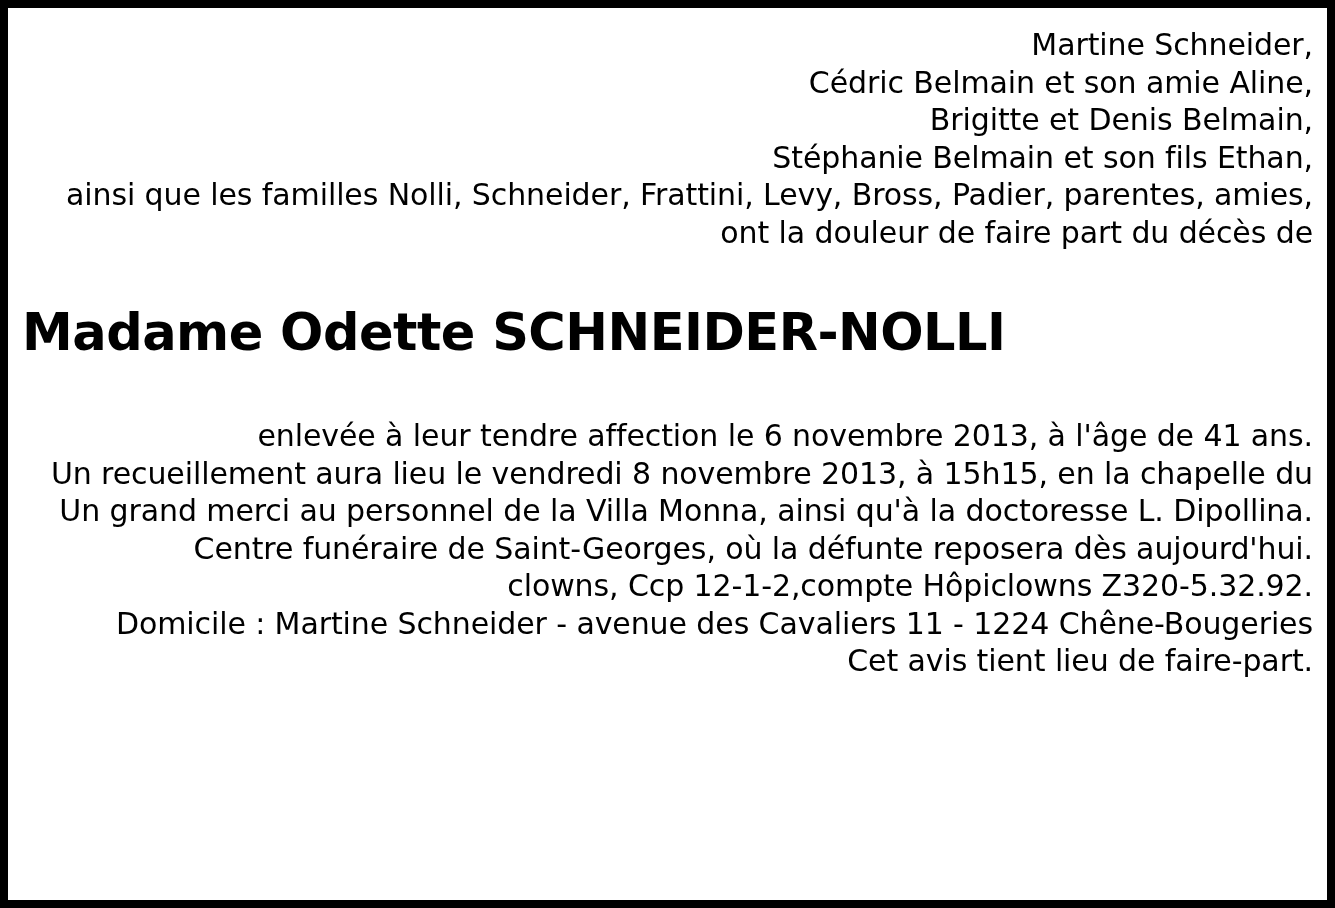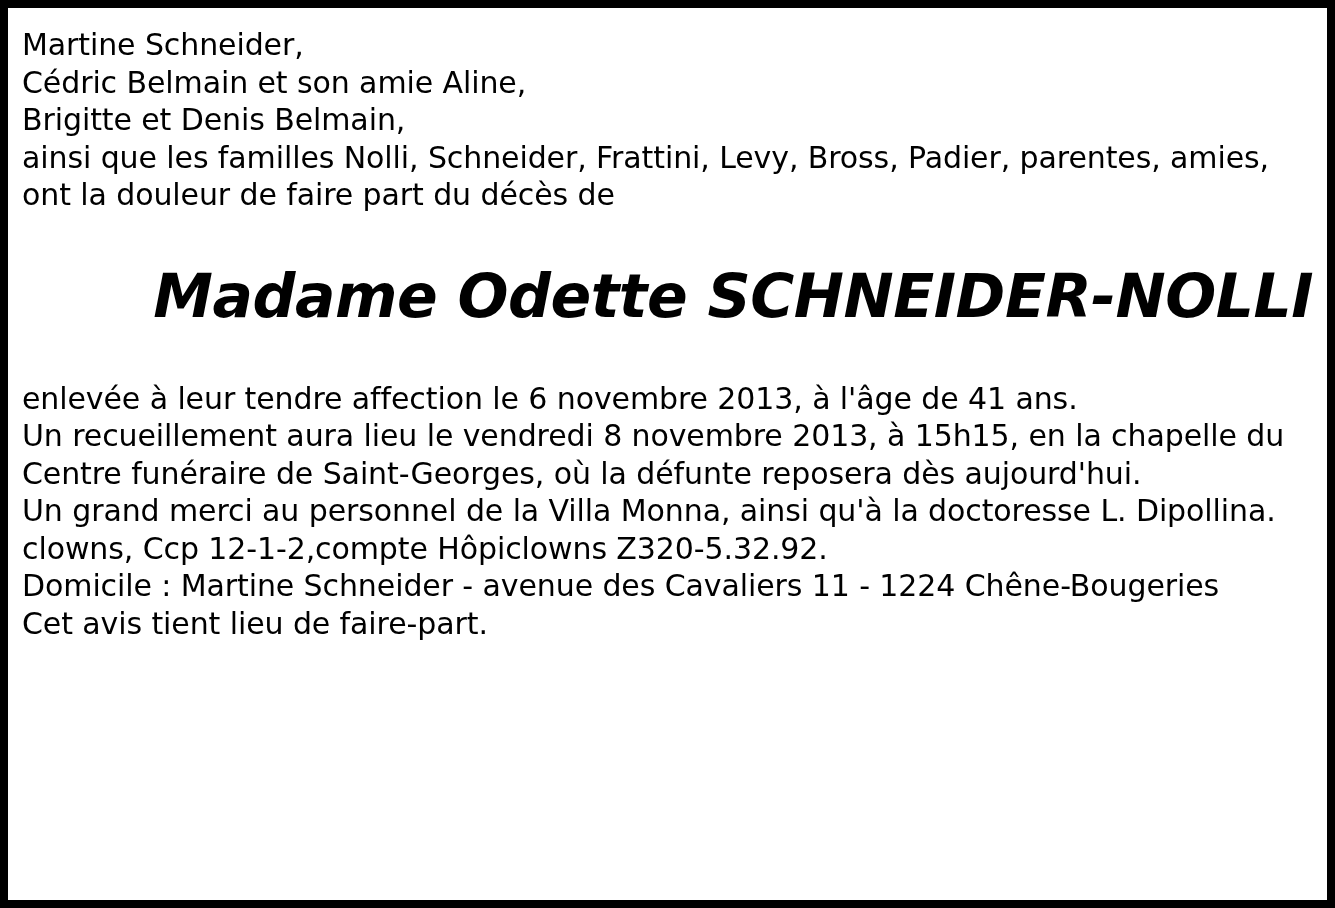--- a/index.html
+++ b/index.html
@@ -18,62 +18,63 @@
     left: 8px;
     top: 8px;
     width: 1319px;
     height: 892px;
     background: #ffffff;
     box-sizing: border-box;
     padding: 18px 14px 10px 14px;
   }
   .block {
     color: #000000;
+    text-align: right;
   }
   .line {
     font-size: 30px;
     line-height: 37.5px;
     white-space: nowrap;
     letter-spacing: -0.1px;
   }
   .intro .line {
     font-size: 30px;
   }
   .deceased-name {
-    text-align: right;
+    text-align: left;
     font-weight: bold;
-    font-size: 60px;
+    font-size: 51px;
     line-height: 60px;
     margin-top: 52px;
     margin-bottom: 54px;
     letter-spacing: -0.5px;
-    font-style: italic;
   }
   .details .line {
     font-size: 30px;
   }
 </style>
 </head>
 <body>
 
 <div class="notice">
 
   <div class="block intro">
     <div class="line">Martine Schneider,</div>
     <div class="line">Cédric Belmain et son amie Aline,</div>
     <div class="line">Brigitte et Denis Belmain,</div>
+    <div class="line">Stéphanie Belmain et son fils Ethan,</div>
     <div class="line">ainsi que les familles Nolli, Schneider, Frattini, Levy, Bross, Padier, parentes, amies,</div>
     <div class="line">ont la douleur de faire part du décès de</div>
   </div>
 
   <div class="block deceased-name">Madame Odette SCHNEIDER-NOLLI</div>
 
   <div class="block details">
     <div class="line">enlevée à leur tendre affection le 6 novembre 2013, à l'âge de 41 ans.</div>
     <div class="line">Un recueillement aura lieu le vendredi 8 novembre 2013, à 15h15, en la chapelle du</div>
+    <div class="line">Un grand merci au personnel de la Villa Monna, ainsi qu'à la doctoresse L. Dipollina.</div>
     <div class="line">Centre funéraire de Saint-Georges, où la défunte reposera dès aujourd'hui.</div>
-    <div class="line">Un grand merci au personnel de la Villa Monna, ainsi qu'à la doctoresse L. Dipollina.</div>
     <div class="line">clowns, Ccp 12-1-2,compte Hôpiclowns Z320-5.32.92.</div>
     <div class="line">Domicile :  Martine Schneider - avenue des Cavaliers 11 - 1224 Chêne-Bougeries</div>
     <div class="line">Cet avis tient lieu de faire-part.</div>
   </div>
 
 </div>
 
 </body></html>

